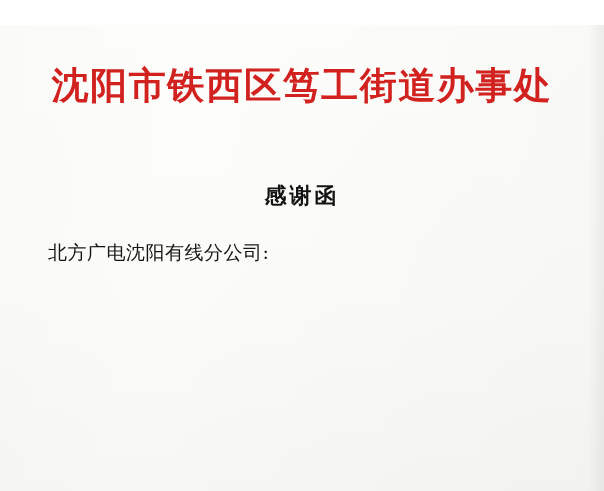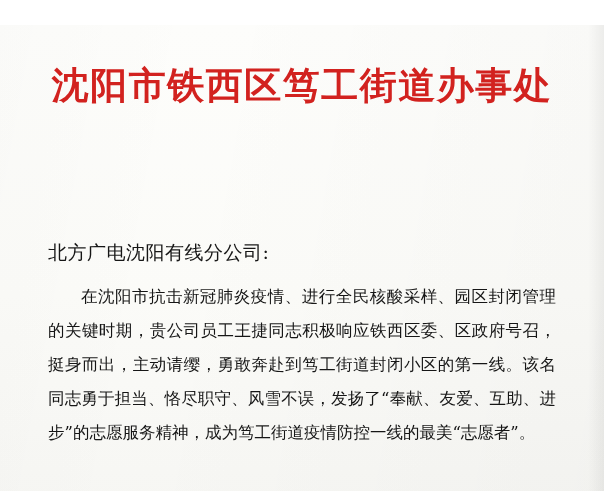--- a/index.html
+++ b/index.html
@@ -100,23 +100,21 @@
 </style>
 </head>
 <body>
 
 <div class="page">
 
   <div class="paper-tint"></div>
 
   <div class="letterhead">沈阳市铁西区笃工街道办事处</div>
 
+  <div class="doc-title">感谢函</div>
 
   <div class="salutation">北方广电沈阳有线分公司:</div>
 
-  <div class="body-text">
-    <p>在沈阳市抗击新冠肺炎疫情、进行全民核酸采样、园区封闭管理的关键时期，贵公司员工王捷同志积极响应铁西区委、区政府号召，挺身而出，主动请缨，勇敢奔赴到笃工街道封闭小区的第一线。该名同志勇于担当、恪尽职守、风雪不误，发扬了“奉献、友爱、互助、进步”的志愿服务精神，成为笃工街道疫情防控一线的最美“志愿者”。</p>
-  </div>
 
   <div class="edge-shadow-right"></div>
   <div class="edge-shadow-bottom"></div>
 
 </div>
 
 </body></html>

